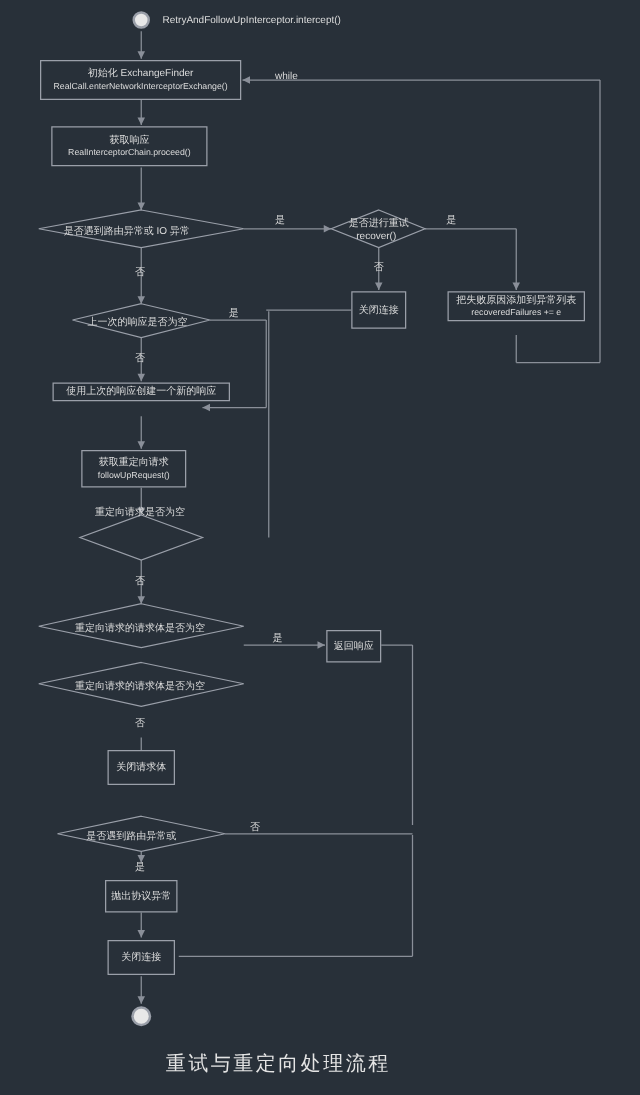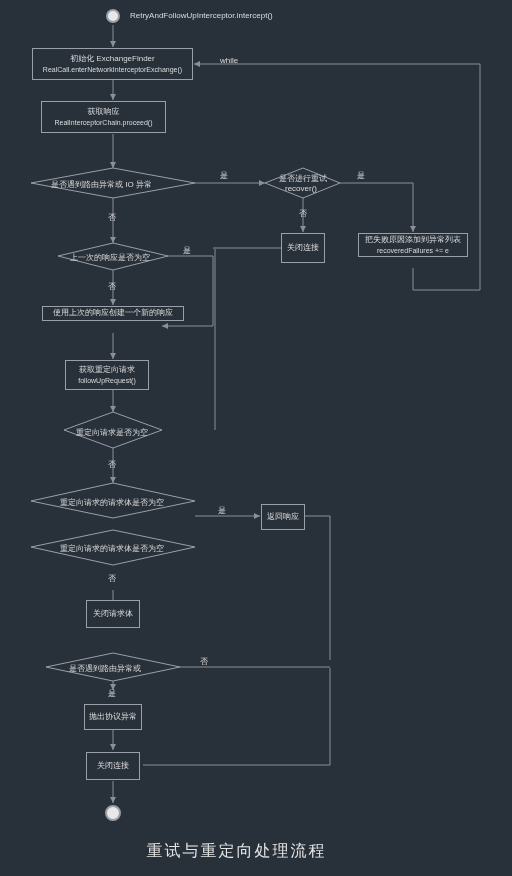--- a/index.html
+++ b/index.html
@@ -33,21 +33,20 @@
     white-space: nowrap;
   }
   .title {
     position: absolute;
     bottom: 14px;
     width: 445px;
     text-align: center;
     font-size: 16px;
     color: #e4e4e4;
     letter-spacing: 2px;
-    padding-left: 14px;
   }
   .circ {
     position: absolute;
     border-radius: 50%;
     border: 2px solid #9a9fa9;
     background: #e8e8e8;
     box-sizing: border-box;
   }
 </style>
 </head>
@@ -154,21 +153,21 @@
 
 <div class="box" style="left:42px;top:306px;width:142px;height:15px">
   <div>使用上次的响应创建一个新的响应</div>
 </div>
 
 <div class="box" style="left:65px;top:360px;width:84px;height:30px">
   <div>获取重定向请求</div>
   <div style="font-size:7px">followUpRequest()</div>
 </div>
 
-<div class="lbl" style="left:76px;top:427px;">重定向请求是否为空</div>
+<div class="lbl" style="left:76px;top:404px;">重定向请求是否为空</div>
 
 <div class="lbl" style="left:60px;top:497px;">重定向请求的请求体是否为空</div>
 
 <div class="box" style="left:261px;top:504px;width:44px;height:26px">
   <div>返回响应</div>
 </div>
 
 <div class="lbl" style="left:60px;top:543px;">重定向请求的请求体是否为空</div>
 
 <div class="box" style="left:86px;top:600px;width:54px;height:28px">

